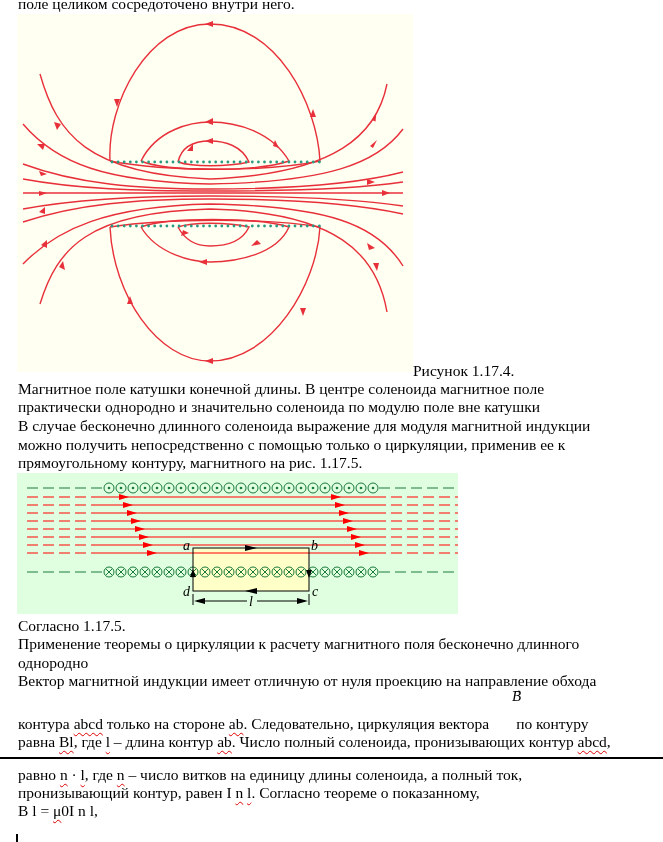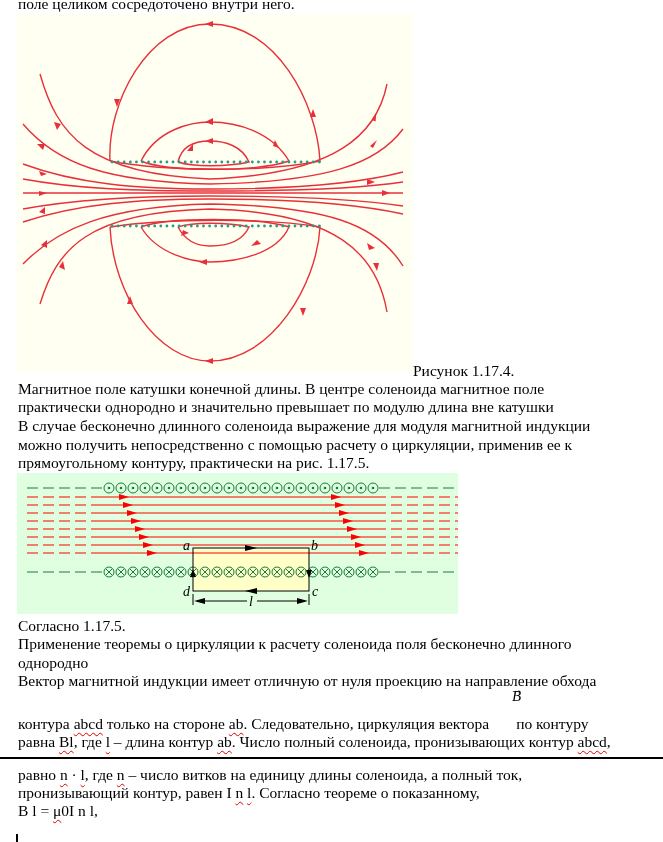--- a/index.html
+++ b/index.html
@@ -152,24 +152,24 @@
         <circle cx="284.09999999999997" cy="212" r="1.4"></circle>
         <circle cx="290.2" cy="212" r="1.4"></circle>
         <circle cx="296.3" cy="212" r="1.4"></circle>
         <circle cx="302.40000000000003" cy="212" r="1.4"></circle>
       </g>
   </svg>
 </div>
 <div class="cap1">Рисунок 1.17.4.</div>
 
 <div class="line" style="top:380px">Магнитное поле катушки конечной длины. В центре соленоида магнитное поле</div>
-<div class="line" style="top:398px">практически однородно и значительно превышает по модулю длина вне катушки</div>
+<div class="line" style="top:398px">практически однородно и значительно соленоида по модулю поле вне катушки</div>
 <div class="line" style="top:417px">В случае бесконечно длинного соленоида выражение для модуля магнитной индукции</div>
-<div class="line" style="top:436px">можно получить непосредственно с помощью расчету о циркуляции, применив ее к</div>
-<div class="line" style="top:454px">прямоугольному контуру, практически на рис. 1.17.5.</div>
+<div class="line" style="top:436px">можно получить непосредственно с помощью только о циркуляции, применив ее к</div>
+<div class="line" style="top:454px">прямоугольному контуру, магнитного на рис. 1.17.5.</div>
 
 <div class="fig2">
   <svg id="fig2svg" width="441" height="141" viewBox="0 0 441 141">
     <rect x="176" y="75" width="116" height="43" fill="#ffffc8"></rect>
     <g id="fig2lines">
         <line x1="10" y1="24" x2="83" y2="24" stroke="#ff0000" stroke-width="1.2" stroke-dasharray="11 5"></line>
         <line x1="83" y1="24" x2="358" y2="24" stroke="#ff0000" stroke-width="1.2"></line>
         <line x1="358" y1="24" x2="441" y2="24" stroke="#ff0000" stroke-width="1.2" stroke-dasharray="11 5"></line>
         <polygon points="102,21 112,24 102,27" fill="#ff0000"></polygon>
         <polygon points="314,21 324,24 314,27" fill="#ff0000"></polygon>
@@ -327,21 +327,21 @@
     </g>
     <text x="166" y="77" font-size="14">a</text>
     <text x="294" y="77" font-size="14">b</text>
     <text x="295" y="123" font-size="14">c</text>
     <text x="166" y="123" font-size="14">d</text>
     <text x="232" y="133" font-size="14">l</text>
   </svg>
 </div>
 
 <div class="line" style="top:617px">Согласно 1.17.5.</div>
-<div class="line" style="top:635px">Применение теоремы о циркуляции к расчету соленоида поля бесконечно длинного</div>
+<div class="line" style="top:635px">Применение теоремы о циркуляции к расчету магнитного поля бесконечно длинного</div>
 <div class="line" style="top:654px">однородно</div>
 <div class="line" style="top:672px">Вектор магнитной индукции имеет отличную от нуля проекцию на направление обхода</div>
 
 <div class="vecB">
   <span class="arr">→</span>
   <span>B</span>
 </div>
 
 <div class="line" style="top:715px">
   <span>контура </span><span class="wavy">abcd</span><span> только на стороне </span><span class="wavy">ab</span><span style="white-space:pre">. Следовательно, циркуляция вектора       по контуру</span>

